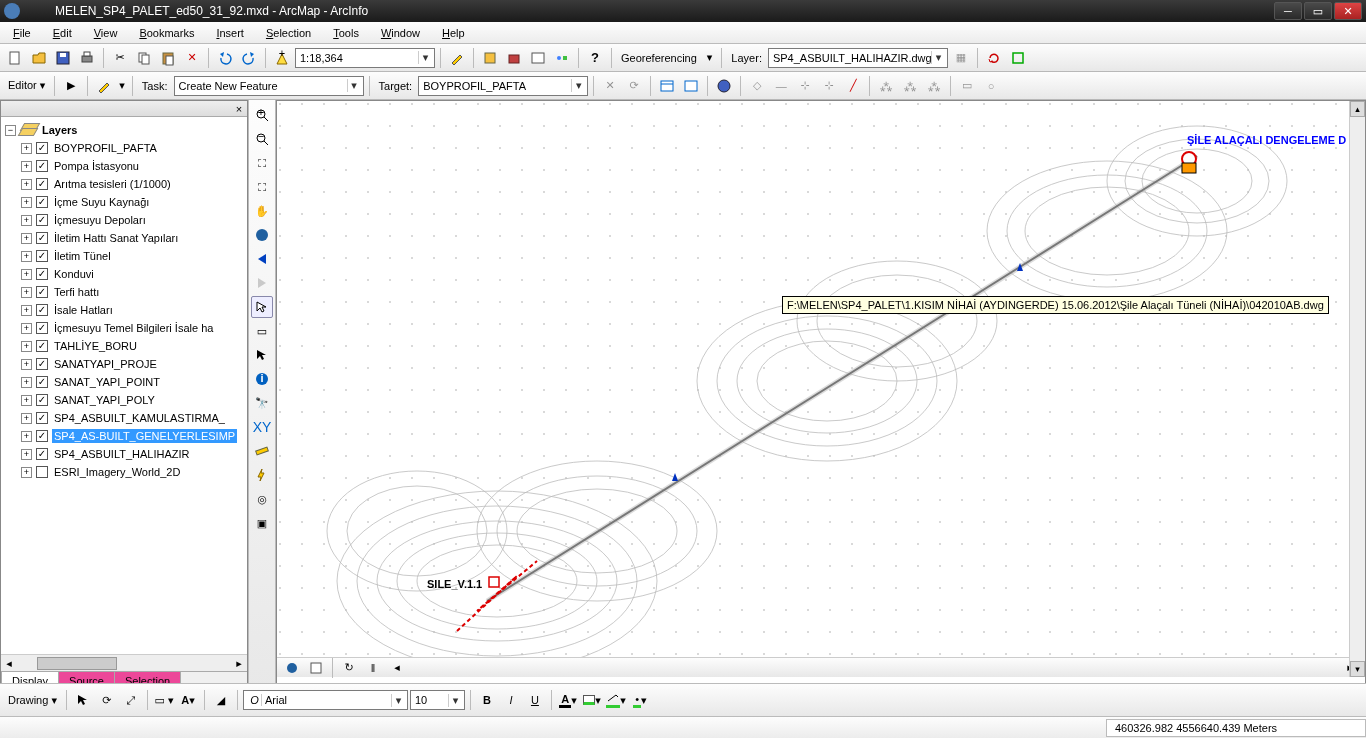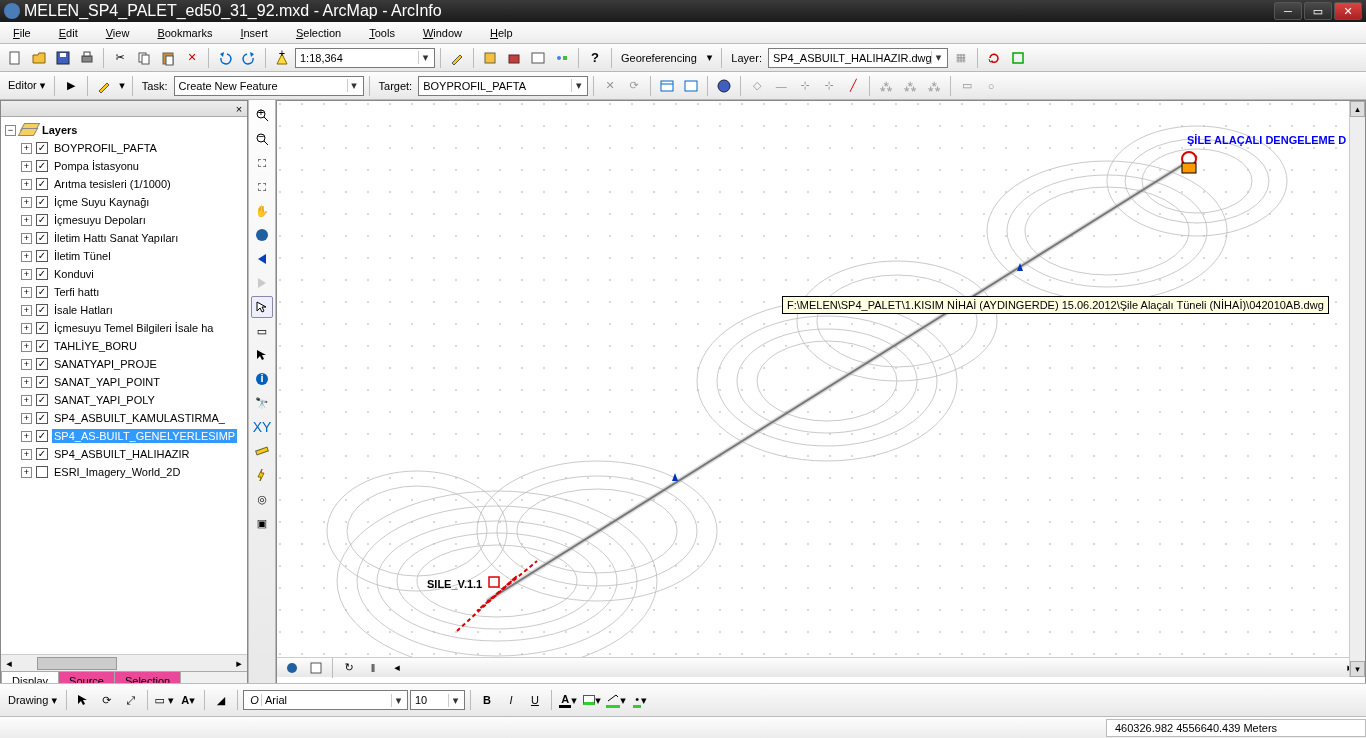--- a/index.html
+++ b/index.html
@@ -1,23 +1,23 @@
 <!DOCTYPE html>
 <html><head>
 <meta charset="utf-8">
 <style>
 * { margin:0; padding:0; box-sizing:border-box; font-family:Tahoma,Arial,sans-serif; font-size:11px; }
 body { background:#fff; overflow:hidden; width:1366px; height:738px; position:relative; }
 .titlebar { height:22px; background:linear-gradient(#3a3a3a,#1a1a1a); color:#fff; display:flex; align-items:center; padding:0 4px; }
 .titlebar .icon { width:16px; height:16px; background:#4a7db8; border-radius:50%; margin-right:4px; display:inline-block; }
-.titlebar .title { flex:1; font-size:16px; }
+.titlebar .title { flex:1; font-size:12px;margin-left:31px; }
 .winbtns { display:flex; gap:2px; }
 .winbtn { width:28px; height:18px; display:flex; align-items:center; justify-content:center; color:#fff; background:linear-gradient(#4a4a4a,#2a2a2a); border:1px solid #555; border-radius:2px; }
 .winbtn.close { background:linear-gradient(#d44,#a22); }
-.menubar { height:22px; background:linear-gradient(#fdfdfd,#ececec); border-bottom:1px solid #bbb; display:flex; align-items:center; padding:0 6px; gap:14px; }
+.menubar { height:22px; background:linear-gradient(#fdfdfd,#ececec); border-bottom:1px solid #bbb; display:flex; align-items:center; padding:0 6px; gap:8px; }
 .menubar .menu { padding:3px 7px; cursor:default; }
 .menubar .menu u { text-decoration:underline; }
 .toolbar { height:28px; background:linear-gradient(#fdfdfd,#e8e8e8); border-bottom:1px solid #b8b8b8; display:flex; align-items:center; padding:0 4px; gap:2px; }
 .tbtn { width:22px; height:22px; display:flex; align-items:center; justify-content:center; border:1px solid transparent; border-radius:2px; }
 .sep { width:1px; height:20px; background:#bbb; margin:0 3px; }
 .combo { height:20px; border:1px solid #7a7a7a; background:#fff; display:flex; align-items:center; padding:0 2px 0 4px; }
 .combo .ctext { flex:1; white-space:nowrap; overflow:hidden; }
 .combo .carrow { width:14px; text-align:center; color:#333; border-left:1px solid #ccc; }
 .label { padding:0 4px; }
 .workarea { position:absolute; top:100px; bottom:44px; left:0; right:0; display:flex; }

